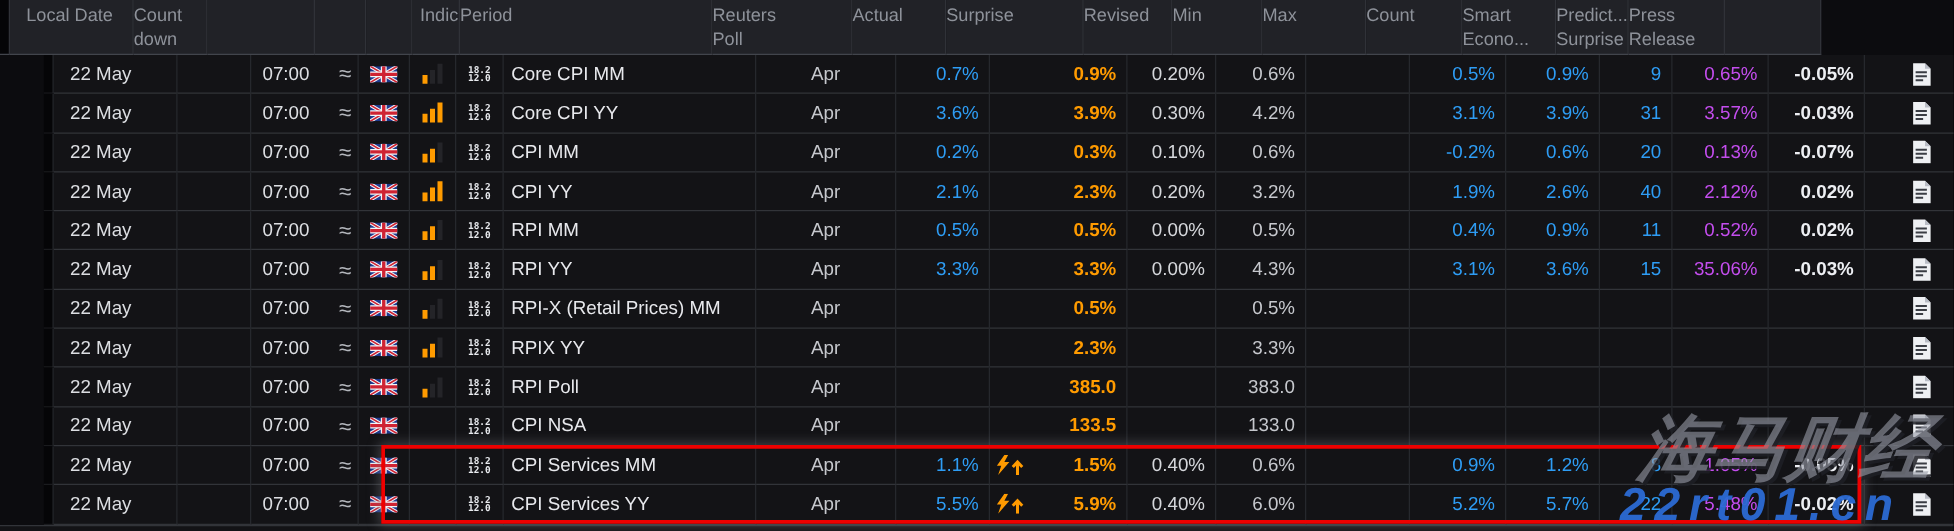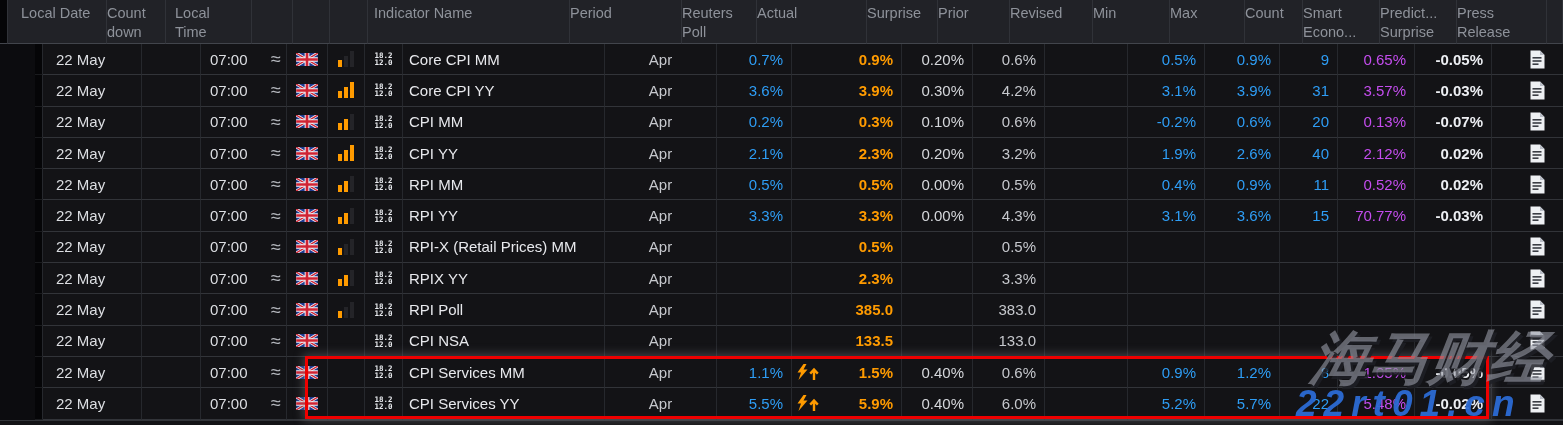--- a/index.html
+++ b/index.html
@@ -75,47 +75,40 @@
 
   <div class="grid-row header">
     <div class="cell edge"></div>
     <div class="cell h-left h-date">
         <span>Local Date</span>
       </div>
     <div class="cell h-center">
         <span>Count</span>
         <span>down</span>
       </div>
-    <div class="cell h-left h-time">
-        <span>Local</span>
-        <span>Time</span>
-      </div>
     <div class="cell"></div>
     <div class="cell"></div>
     <div class="cell"></div>
     <div class="cell h-left">
         <span>Indicator Name</span>
       </div>
     <div class="cell h-center">
         <span>Period</span>
       </div>
     <div class="cell h-right">
         <span>Reuters</span>
         <span>Poll</span>
       </div>
     <div class="cell h-right">
         <span>Actual</span>
       </div>
     <div class="cell h-right">
         <span>Surprise</span>
       </div>
     <div class="cell h-right">
-        <span>Prior</span>
-      </div>
-    <div class="cell h-right">
         <span>Revised</span>
       </div>
     <div class="cell h-right">
         <span>Min</span>
       </div>
     <div class="cell h-right">
         <span>Max</span>
       </div>
     <div class="cell h-right">
         <span>Count</span>
@@ -468,21 +461,21 @@
         <div class="cell c-right c-blue">3.3%</div>
         <div class="cell c-right c-orange c-actual">
           <span>3.3%</span>
         </div>
         <div class="cell c-right c-light">0.00%</div>
         <div class="cell c-right c-dim">4.3%</div>
         <div class="cell c-right"></div>
         <div class="cell c-right c-blue">3.1%</div>
         <div class="cell c-right c-blue">3.6%</div>
         <div class="cell c-right c-blue">15</div>
-        <div class="cell c-right c-magenta">70.77%</div>
+        <div class="cell c-right c-magenta">35.06%</div>
         <div class="cell c-right c-white">-0.03%</div>
         <div class="cell c-center">
           <span class="docwrap">
             <svg width="16" height="19" viewBox="0 0 16 19">
               <path d="M1.5 0.5 h9.5 l4.5 4.5 v13.5 h-14 z" fill="#eef0f3"></path>
               <path d="M11 0.5 l4.5 4.5 h-4.5 z" fill="#b9bdc6"></path>
               <rect x="3.5" y="7" width="9" height="1.6" fill="#3a3d44"></rect>
               <rect x="3.5" y="10.2" width="9" height="1.6" fill="#3a3d44"></rect>
               <rect x="3.5" y="13.4" width="6" height="1.6" fill="#3a3d44"></rect>
             </svg>

